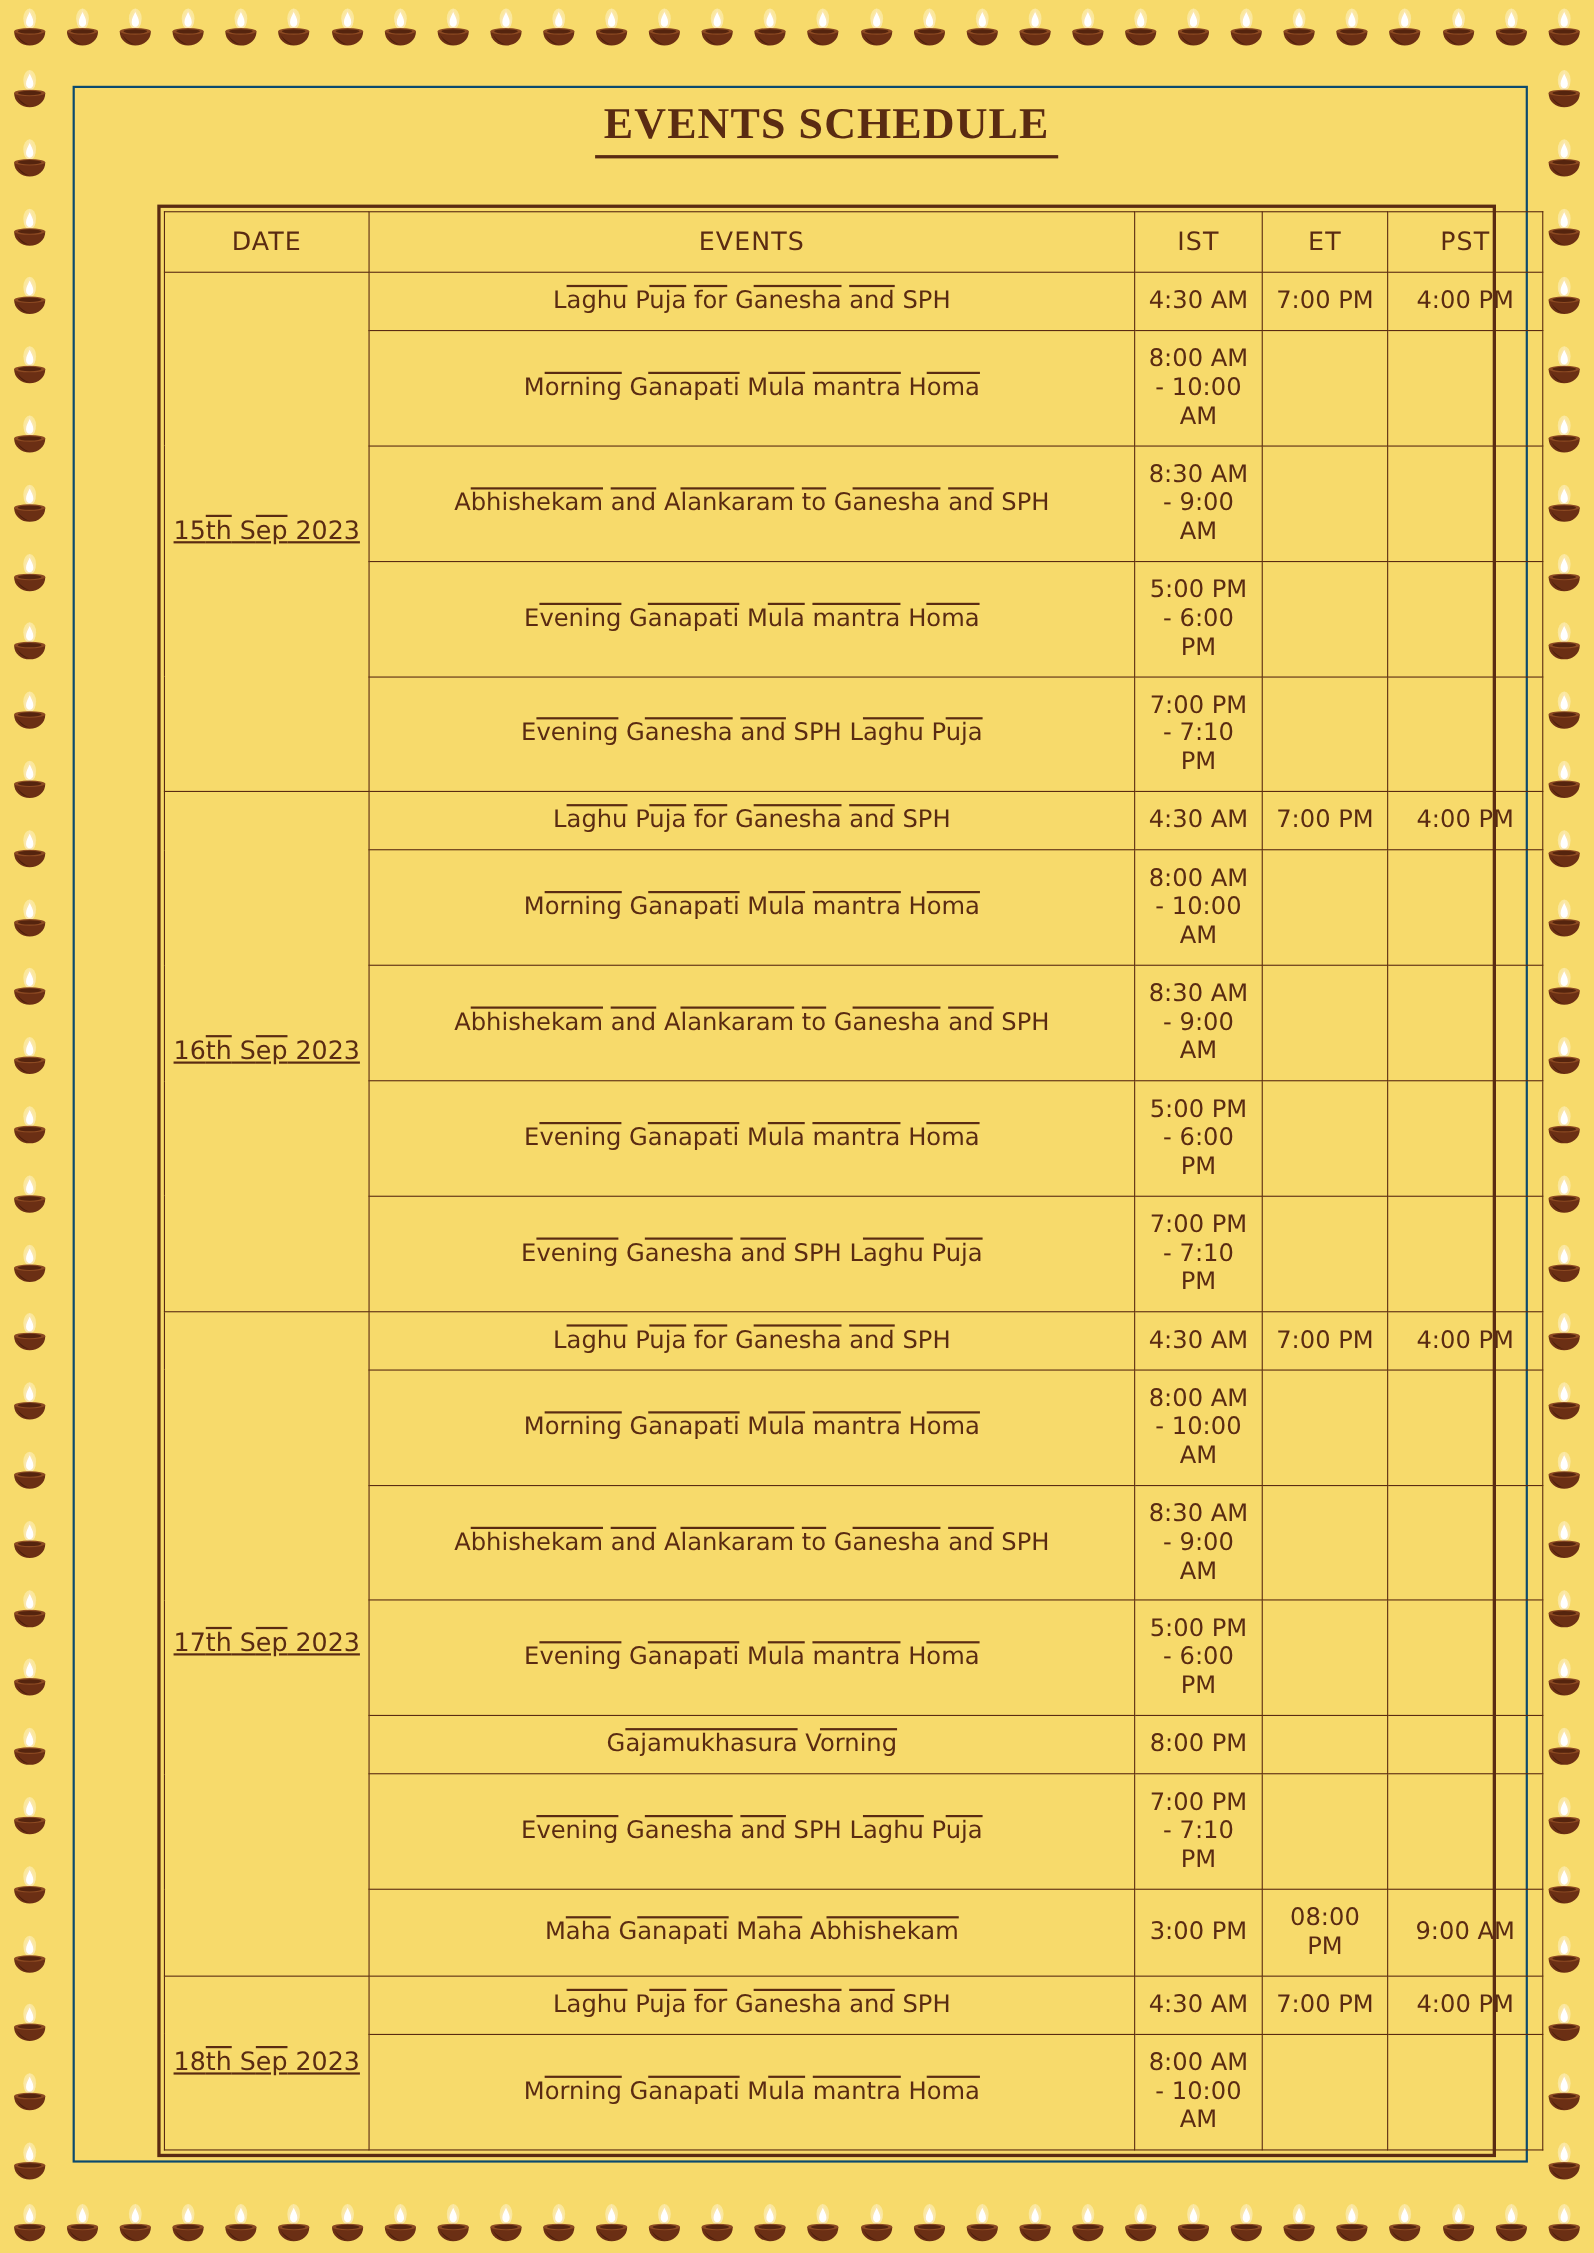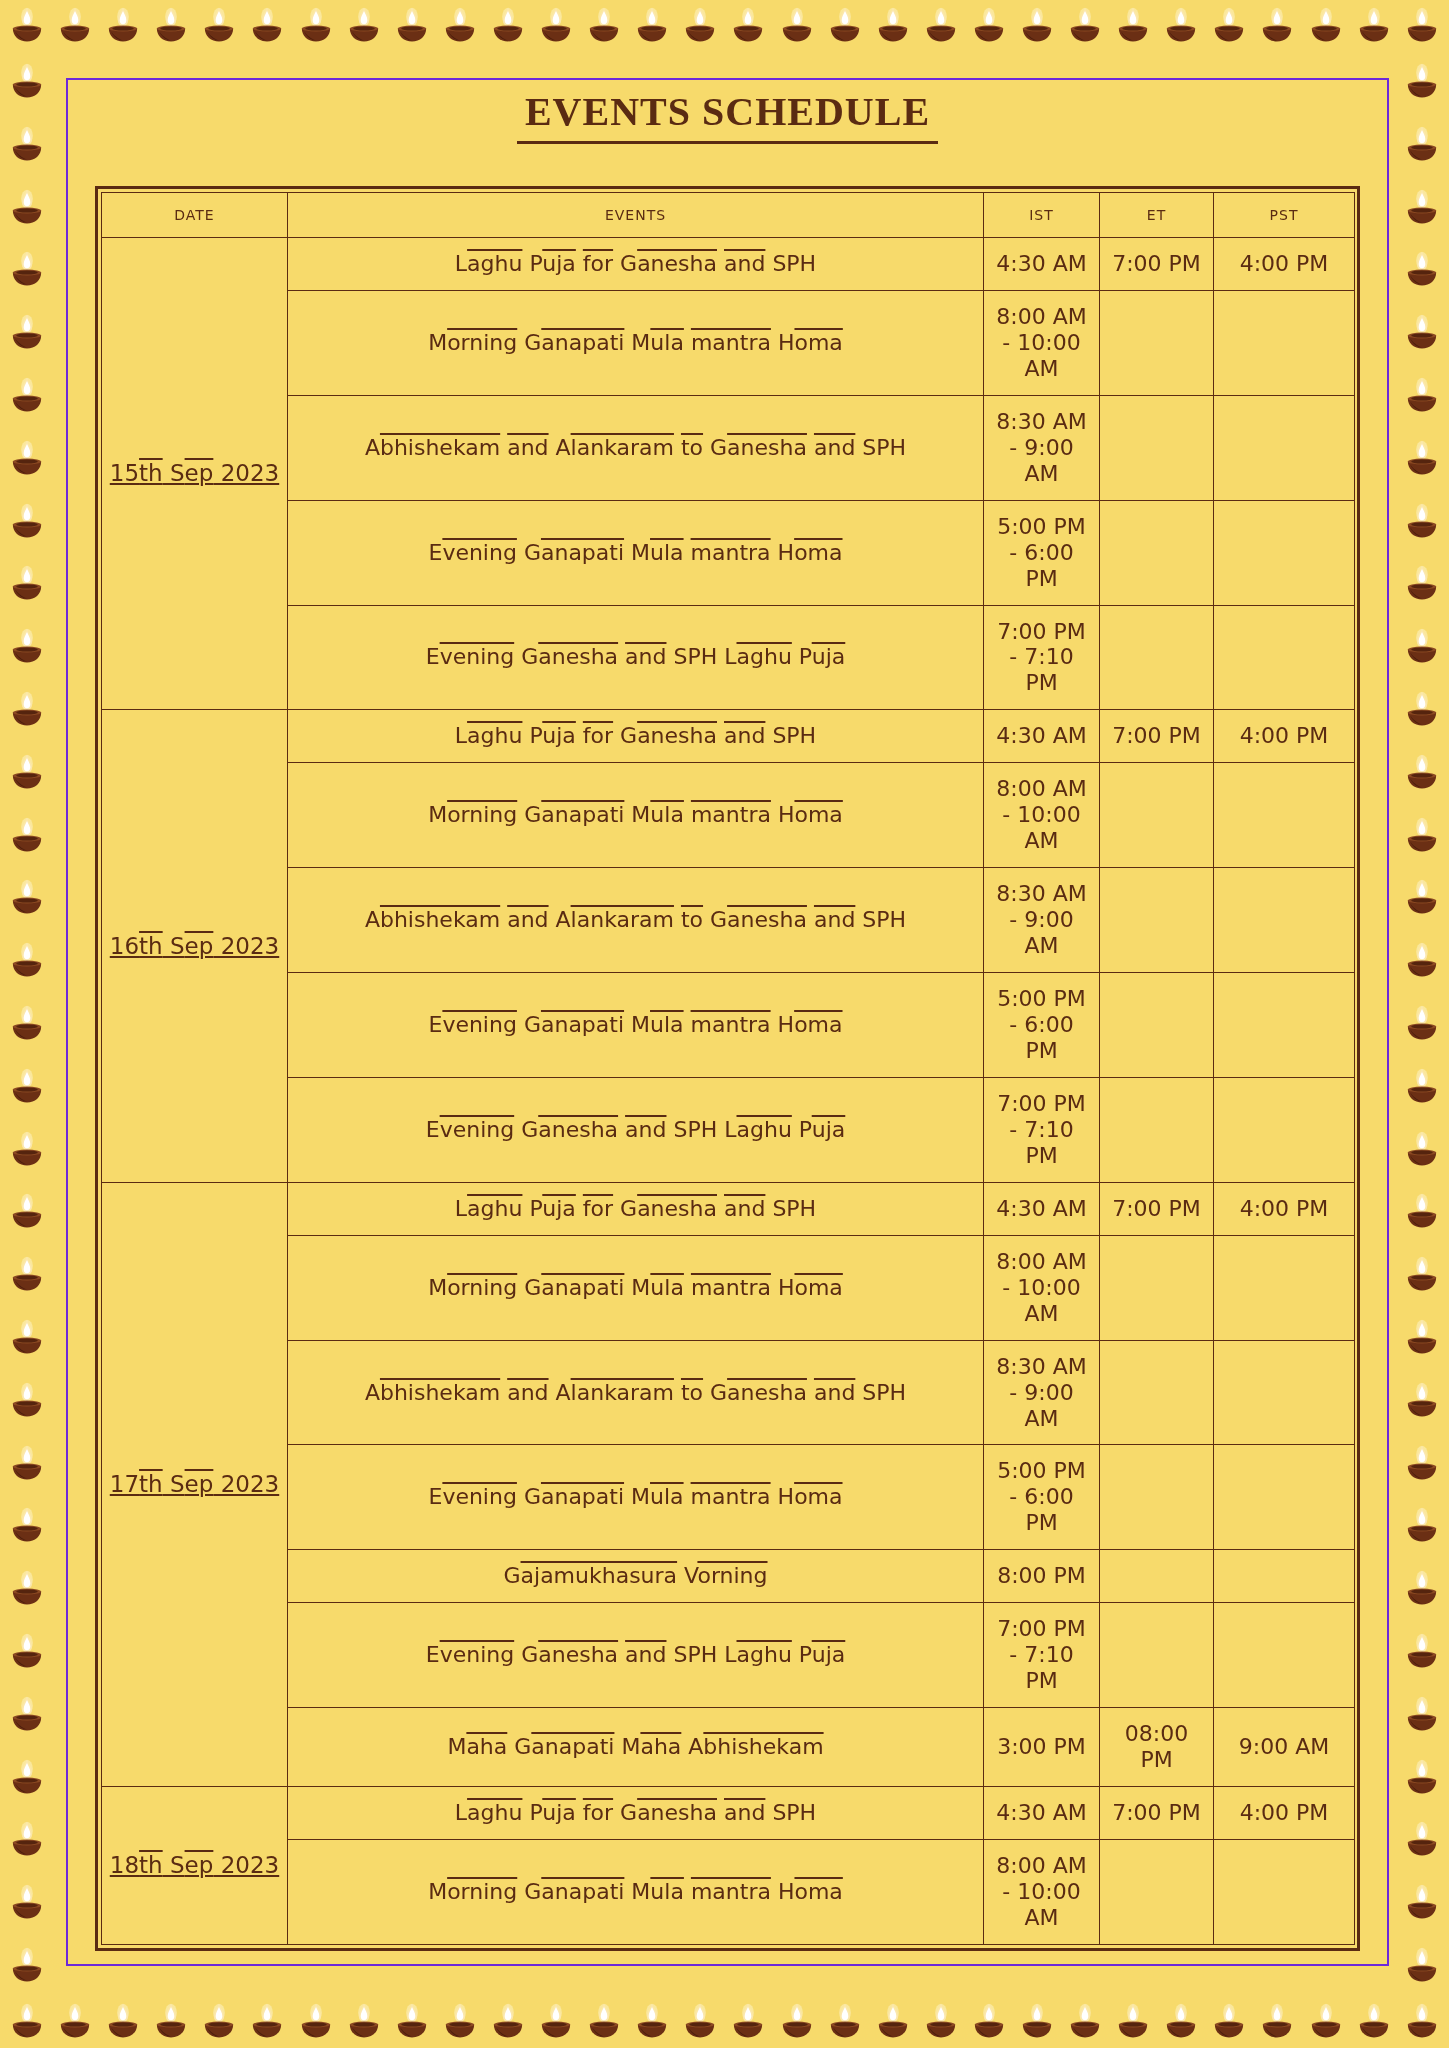--- a/index.html
+++ b/index.html
@@ -13,21 +13,22 @@
   .diya-row.top { top:6px; }
   .diya-row.bottom { bottom:6px; }
   .diya-col { position:absolute; top:62px; bottom:62px; width:40px; display:flex; flex-direction:column; justify-content:space-between; align-items:center; }
   .diya-col.left { left:7px; }
   .diya-col.right { right:7px; }
   .diya { width:34px; height:40px; display:block; }
 
   
   .frame {
     position:absolute; left:66px; top:78px; right:60px; bottom:82px;
-    border:2px solid #6d28d9;
+    border:2px solid #0c4a6e;
+    padding-left:48px;
   }
   .title-wrap { text-align:center; margin-top:8px; }
   h1.page-title {
     display:inline-block; margin:0; padding:0 8px 6px;
     font-family:"Liberation Serif", serif; font-weight:700;
     font-size:40px; letter-spacing:1px; color:#5a2b12;
     border-bottom:3px solid #5a2b12;
   }
 
   
@@ -35,21 +36,21 @@
   table.schedule { width:100%; border-collapse:collapse; table-layout:fixed; border:1px solid #5a2b12; }
   col.c-date { width:186px; }
   col.c-event { width:696px; }
   col.c-ist { width:116px; }
   col.c-et { width:114px; }
   col.c-pst { width:141px; }
   th, td {
     border:1px solid #5a2b12; text-align:center; vertical-align:middle;
     color:#5a2b12; overflow:hidden;
   }
-  th { font-size:14px; font-weight:normal; letter-spacing:1px; padding:14px 4px; }
+  th { font-size:23px; font-weight:normal; letter-spacing:1px; padding:14px 4px; }
   td { font-size:22px; line-height:1.18; padding:13px 7px; }
   td.event-cell { padding:13px 10px; }
   td.date-cell { font-size:23px; padding:13px 4px;text-decoration:underline; }
   
   .ol { text-decoration:overline; text-decoration-thickness:2px; text-decoration-color:#5a2b12; }
   .hidden-defs { position:absolute; width:0; height:0; overflow:hidden; }
 </style>
 </head>
 <body>
 

